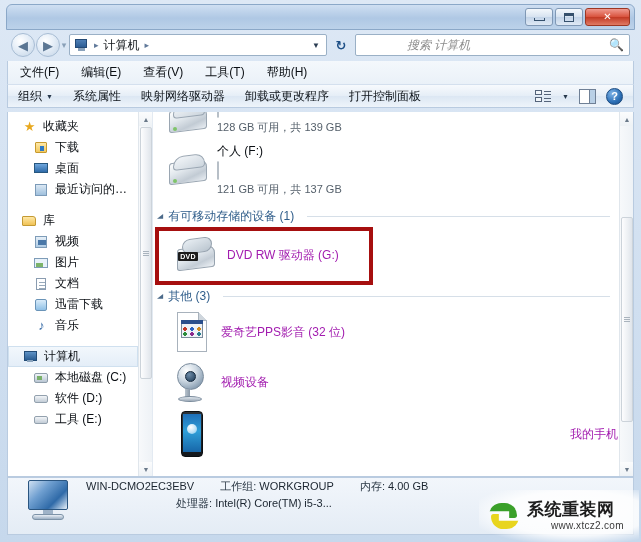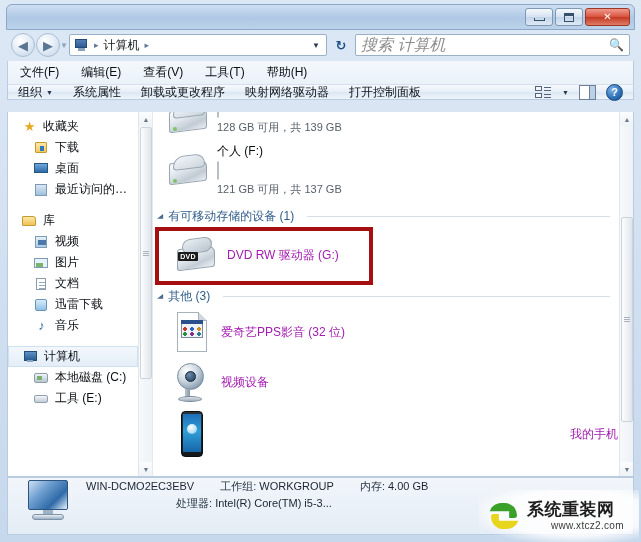--- a/index.html
+++ b/index.html
@@ -69,33 +69,33 @@
   #refreshbtn {
     position:absolute; left: 324px; top: 5px; width: 20px; height: 20px;
     display:flex; align-items:center; justify-content:center;
     font-size: 13px; color:#1d4f86; font-weight:bold;
   }
   #searchbox {
     position:absolute; left: 348px; top: 4px; width: 275px; height: 22px;
     background:#ffffff; border:1px solid #9ab0c6; border-radius: 2px;
     display:flex; align-items:center; padding: 0 5px;
   }
-  #searchtext { font-size: 16px; color:#8d8d8d; font-style: italic; flex:1; }
+  #searchtext { font-size: 12px; color:#8d8d8d; font-style: italic; flex:1;margin-left:46px; }
   #searchicon { font-size: 12px; color:#4a6versus; color:#4b6customs; color:#4b6a8a; }
   
   #menubar {
     position:absolute; left: 7px; top: 61px; width: 627px; height: 23px;
     background: linear-gradient(180deg,#f4f8fc 0%, #eaf1f8 100%);
     border-left:1px solid #b9cbe0; border-right:1px solid #b9cbe0;
     display:flex; align-items:center; padding-left: 8px; gap: 14px;
   }
   .menuitem { font-size: 12px; color:#0b0f14; padding: 2px 4px; }
   
   #toolbar {
-    position:absolute; left: 7px; top: 84px; width: 627px; height: 16px;
+    position:absolute; left: 7px; top: 84px; width: 627px; height: 24px;
     background: linear-gradient(180deg,#f7fafd 0%, #e6eef7 48%, #dce7f3 52%, #eef4fa 100%);
     border: 1px solid #b9cbe0; border-top: 1px solid #d4e0ee;
     display:flex; align-items:center; padding-left: 10px; gap: 20px;
   }
   .tbitem { font-size: 12px; color:#0d1319; display:flex; align-items:center; gap:4px; white-space:nowrap; }
   .tbcaret { font-size: 7px; color:#27384b; }
   #tbright { margin-left:auto; display:flex; align-items:center; gap: 10px; padding-right: 10px; }
   .viewicon { width: 17px; height: 15px; position:relative; }
   .viewicon i { position:absolute; display:block; background:#55647a; }
   .viewicon .r1 { left:0; top:1px; width:7px; height:5px; border:1px solid #55647a; background:#f2f6fa;}
@@ -363,22 +363,22 @@
     <span class="menuitem">工具(T)</span>
     <span class="menuitem">帮助(H)</span>
   </div>
 
   <div id="toolbar">
     <span class="tbitem">
       <span>组织</span>
       <span class="tbcaret">▼</span>
     </span>
     <span class="tbitem">系统属性</span>
+    <span class="tbitem">映射网络驱动器</span>
     <span class="tbitem">卸载或更改程序</span>
-    <span class="tbitem">映射网络驱动器</span>
     <span class="tbitem">打开控制面板</span>
     <span id="tbright">
       <span class="viewicon">
         <i class="r1"></i>
           <i class="r2"></i>
           <i class="l1"></i>
           <i class="l2"></i>
           <i class="l3"></i>
           <i class="l4"></i>
       </span>
@@ -461,20 +461,26 @@
             <span class="nico">
                 <span class="ic-computer"></span>
               </span>
             <span class="nlabel">计算机</span>
           </div>
           <div class="navrow child">
             <span class="nico">
                 <span class="ic-hdd"></span>
               </span>
             <span class="nlabel">本地磁盘 (C:)</span>
+          </div>
+          <div class="navrow child">
+            <span class="nico">
+                <span class="ic-drive"></span>
+              </span>
+            <span class="nlabel">软件 (D:)</span>
           </div>
           <div class="navrow child">
             <span class="nico">
                 <span class="ic-drive"></span>
               </span>
             <span class="nlabel">工具 (E:)</span>
           </div>
         </div>
       </div>
 

